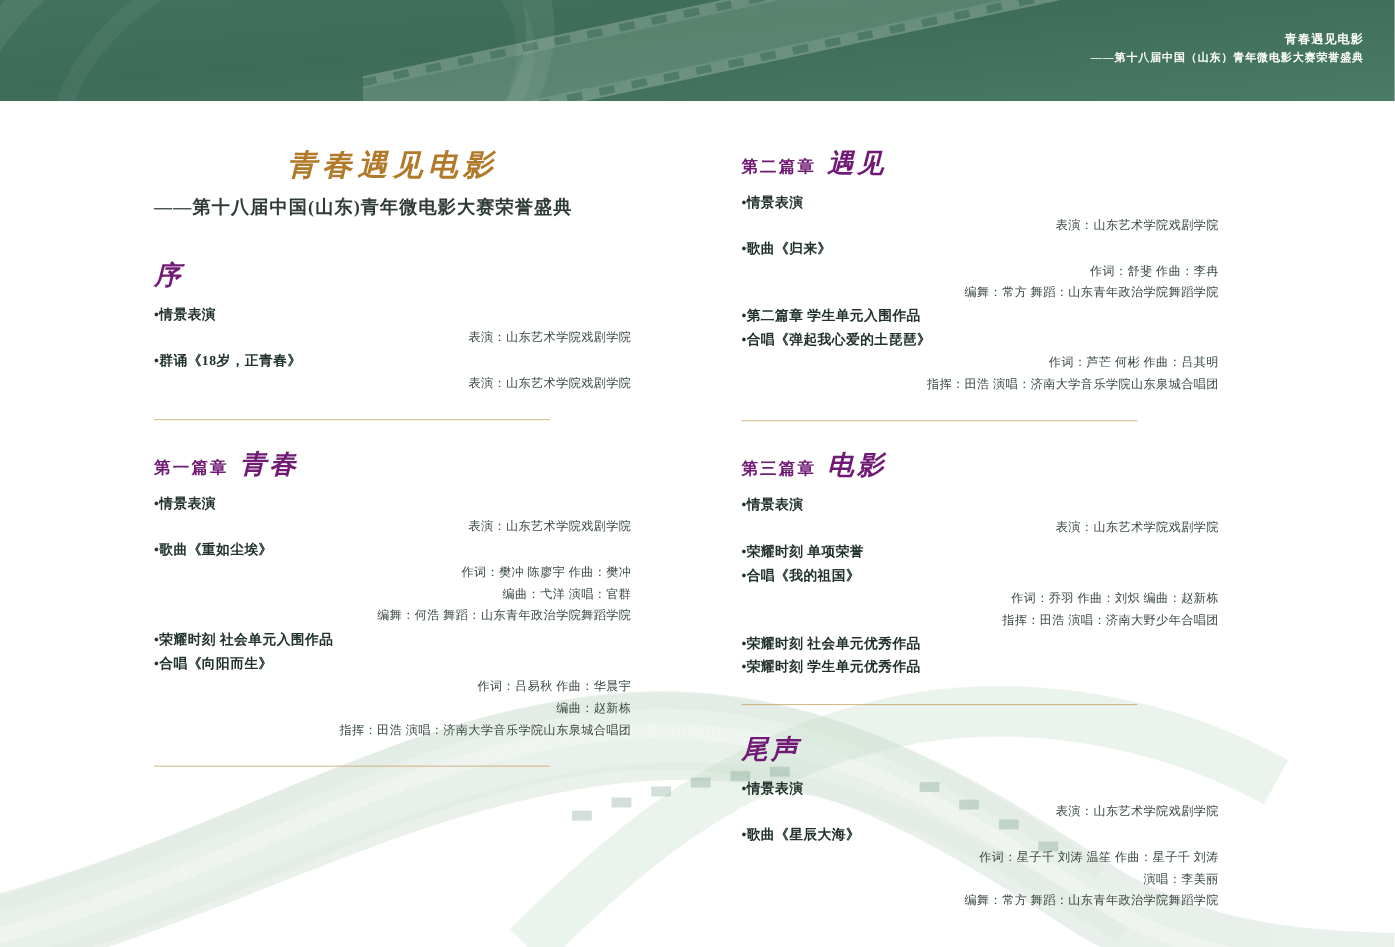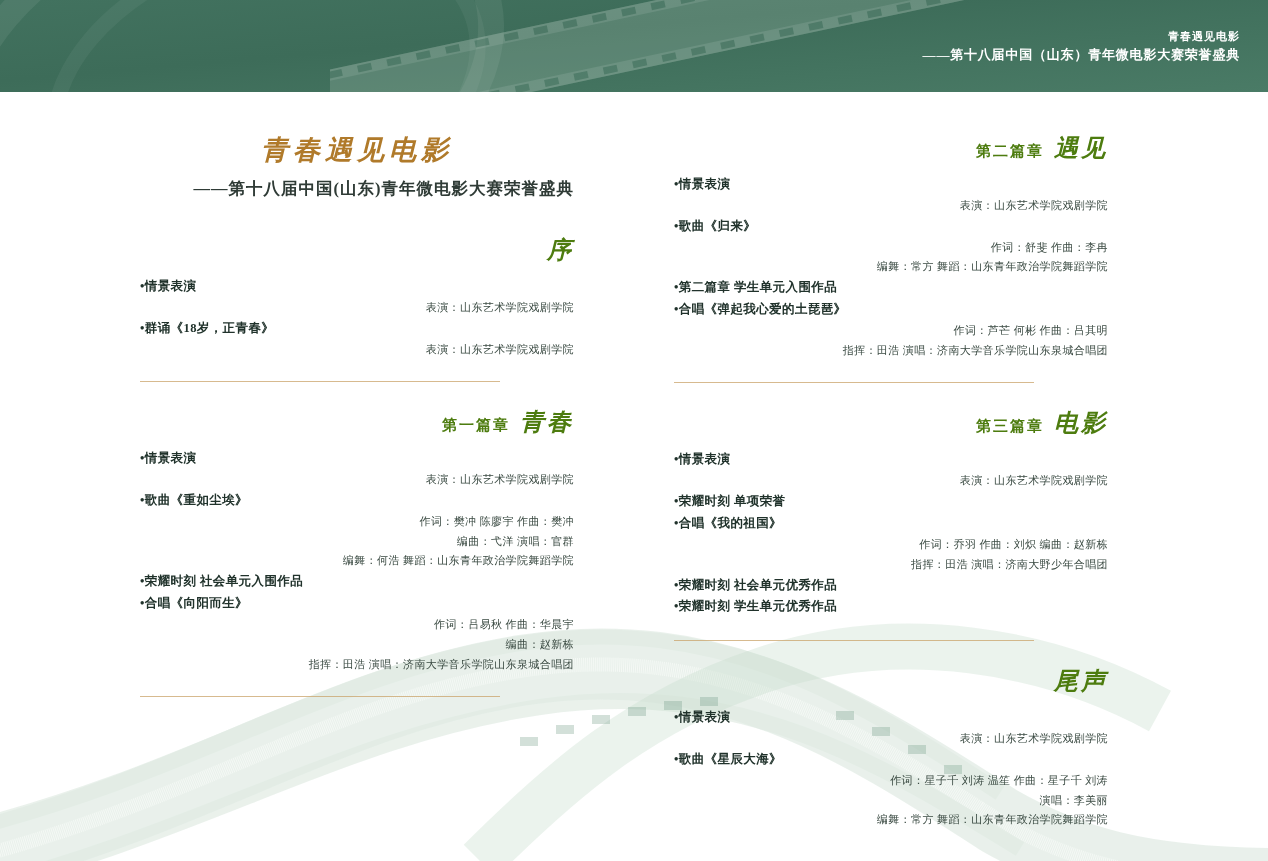--- a/index.html
+++ b/index.html
@@ -48,21 +48,21 @@
   }
   .band-header-text {
     position: absolute;
     right: 28px;
     top: 28px;
     text-align: right;
     color: #ffffff;
     line-height: 1.55;
   }
   .band-header-text .l1 { font-size: 11px; letter-spacing: 1px; font-weight: bold;}
-  .band-header-text .l2 { font-size: 13px; letter-spacing: 0.8px; font-weight: bold;}
+  .band-header-text .l2 { font-size: 10px; letter-spacing: 0.8px; font-weight: bold;}
 
   
   .page {
     position: absolute;
     left: 0; top: 92px;
     width: 1268px;
     height: 769px;
     background: #ffffff;
     overflow: hidden;
   }
@@ -98,33 +98,33 @@
     text-align: center;
     color: #b07a2a;
     font-size: 27px;
     font-weight: bold;
     letter-spacing: 5px;
     font-family: "Liberation Serif", "DejaVu Serif", serif;
     font-style: italic;
     margin-bottom: 10px;
   }
   .sub-title {
-    text-align: right;
+    text-align: left;
     color: #2f3b36;
     font-size: 16.5px;
     font-weight: bold;
     letter-spacing: 1px;
     margin-bottom: 34px;
   }
 
   
   .section { margin-bottom: 10px; }
   .section-head {
-    text-align: right;
-    color: #4d7c0f;
+    text-align: left;
+    color: #701a75;
     margin-bottom: 10px;
     white-space: nowrap;
   }
   .section-head .chap {
     font-size: 15px;
     letter-spacing: 2px;
     font-weight: bold;
   }
   .section-head .name {
     font-size: 24px;

